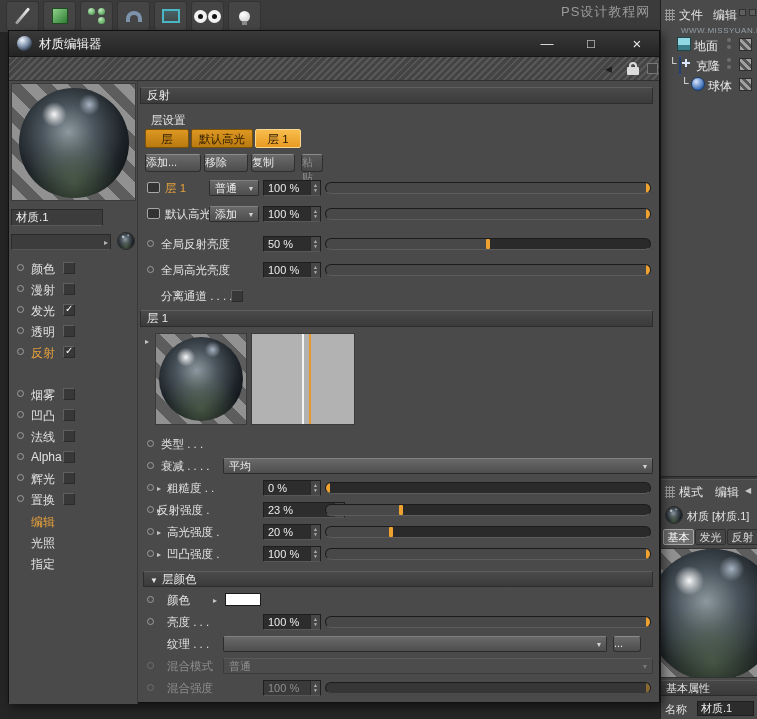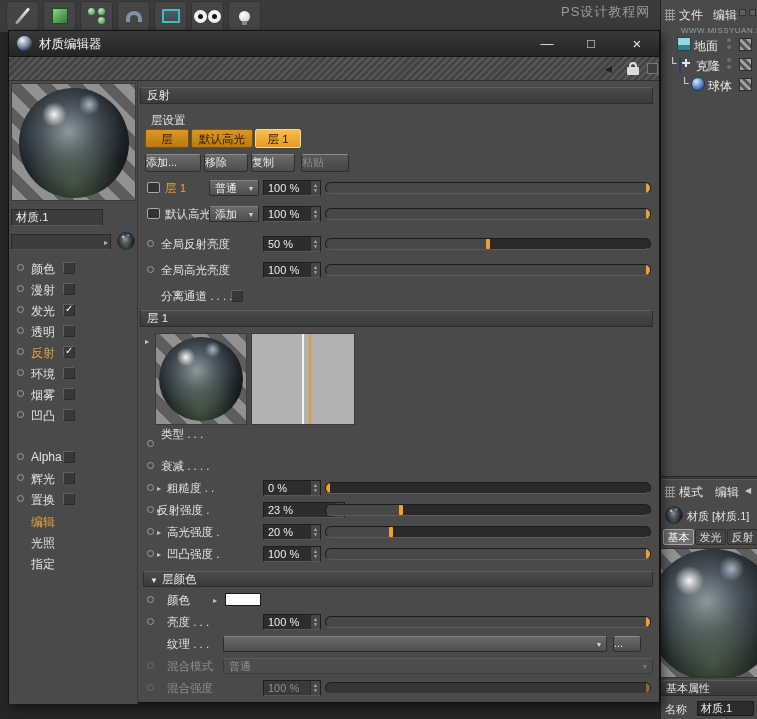--- a/index.html
+++ b/index.html
@@ -266,37 +266,37 @@
             <span class="mk"></span>
           </span>
         </div>
       <div class="chrow" style="top:262px">
           <span class="odot"></span>
           <span class="lbl orange">反射</span>
           <span class="chk">
             <span class="mk">✓</span>
           </span>
         </div>
-      <div class="chrow" style="top:283px">
-          <span class="odot"></span>
-          <span class="lbl">环境</span>
-          <span class="chk">
-            <span class="mk"></span>
-          </span>
-        </div>
       <div class="chrow" style="top:304px">
           <span class="odot"></span>
           <span class="lbl">烟雾</span>
           <span class="chk">
             <span class="mk"></span>
           </span>
         </div>
       <div class="chrow" style="top:325px">
           <span class="odot"></span>
           <span class="lbl">凹凸</span>
+          <span class="chk">
+            <span class="mk"></span>
+          </span>
+        </div>
+      <div class="chrow" style="top:346px">
+          <span class="odot"></span>
+          <span class="lbl">法线</span>
           <span class="chk">
             <span class="mk"></span>
           </span>
         </div>
       <div class="chrow" style="top:367px">
           <span class="odot"></span>
           <span class="lbl">Alpha</span>
           <span class="chk">
             <span class="mk"></span>
           </span>
@@ -329,21 +329,21 @@
     <div class="sechdr" style="left:131px;top:56px">反射</div>
     <span class="lbl" style="left:142px;top:82px">层设置</span>
 
     <span class="otab" style="left:136px;top:98px;width:44px">层</span>
     <span class="otab" style="left:182px;top:98px;width:62px">默认高光</span>
     <span class="otab active" style="left:246px;top:98px;width:46px">层 1</span>
 
     <span class="btn" style="left:136px;top:123px;width:56px">添加...</span>
     <span class="btn" style="left:195px;top:123px;width:44px">移除</span>
     <span class="btn" style="left:242px;top:123px;width:44px">复制</span>
-    <span class="btn disabled" style="left:292px;top:123px;width:48px">粘贴</span>
+    <span class="btn disabled" style="left:292px;top:123px;width:22px">粘贴</span>
 
     <span class="layicon" style="left:138px;top:151px"></span>
     <span class="lbl orange" style="left:156px;top:150px">层 1</span>
     <div class="combo" style="left:200px;top:149px;width:50px">
         <span class="cval">普通</span>
         <span class="carr">▼</span>
       </div>
     <div class="spin" style="left:254px;top:149px;width:58px">
         <span class="v">100 %</span>
         <span class="a">
@@ -412,24 +412,28 @@
     <span class="exp" style="left:136px;top:306px">▸</span>
     <div class="abs stripes" style="left:146px;top:302px;width:92px;height:92px;border:1px solid #3a3a3a">
       <div class="ball" style="position:absolute;left:3px;top:3px;width:84px;height:84px"></div>
     </div>
     <div id="falloff" style="left:242px;top:302px;width:104px;height:92px">
       <span class="wline" style="left:50px"></span>
       <span class="oline" style="left:57px"></span>
     </div>
 
     <span class="odot" style="left:138px;top:409px"></span>
-    <span class="lbl" style="left:152px;top:396px">类型 . . .</span>
+    <span class="lbl" style="left:152px;top:406px">类型 . . .</span>
 
     <span class="odot" style="left:138px;top:431px"></span>
     <span class="lbl" style="left:152px;top:428px">衰减 . . . .</span>
+    <div class="combo" style="left:214px;top:427px;width:430px">
+        <span class="cval">平均</span>
+        <span class="carr">▼</span>
+      </div>
 
     <span class="odot" style="left:138px;top:453px"></span>
     <span class="exp" style="left:148px;top:453px">▸</span>
     <span class="lbl" style="left:158px;top:450px">粗糙度 . .</span>
     <div class="spin" style="left:254px;top:449px;width:58px">
         <span class="v">0 %</span>
         <span class="a">
           <span>▲</span>
           <span>▼</span>
         </span>

